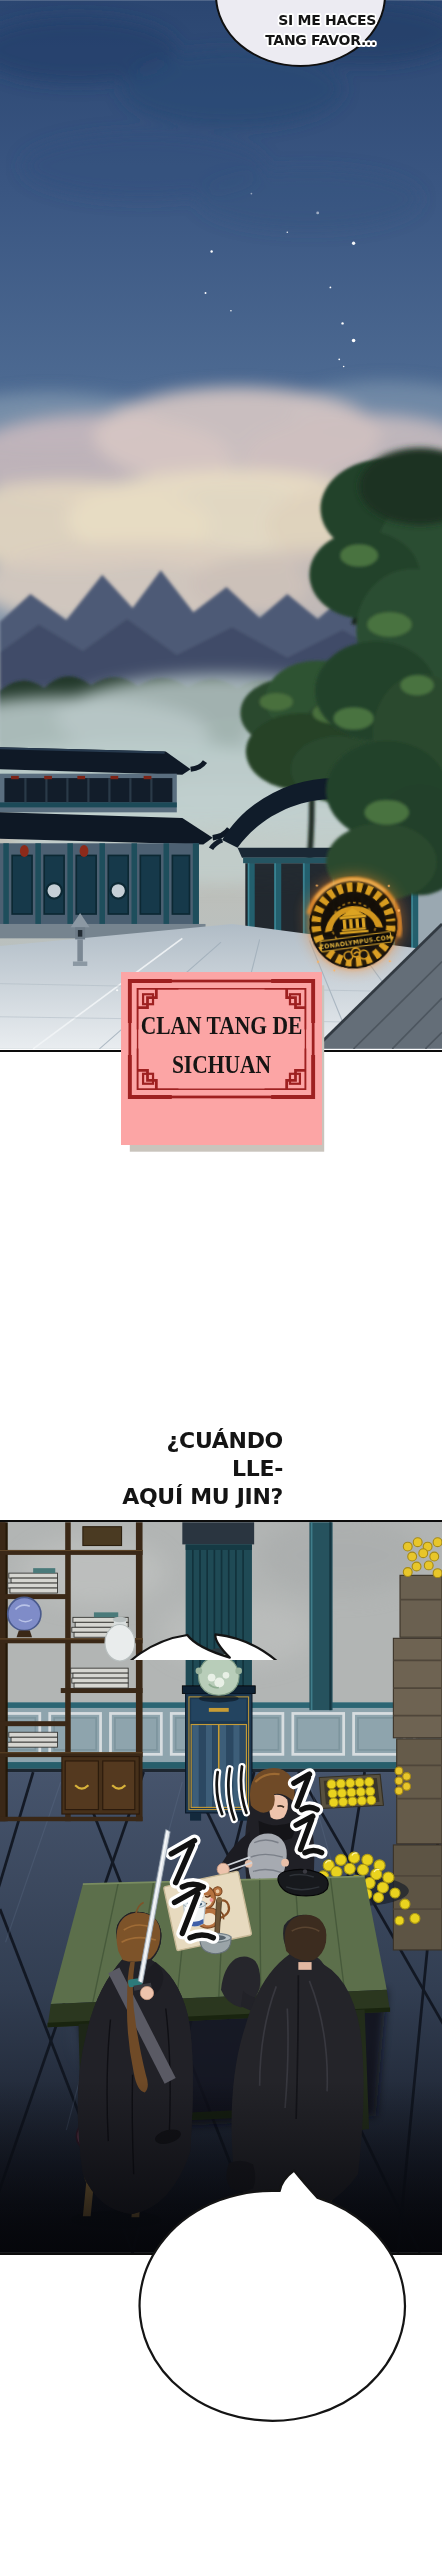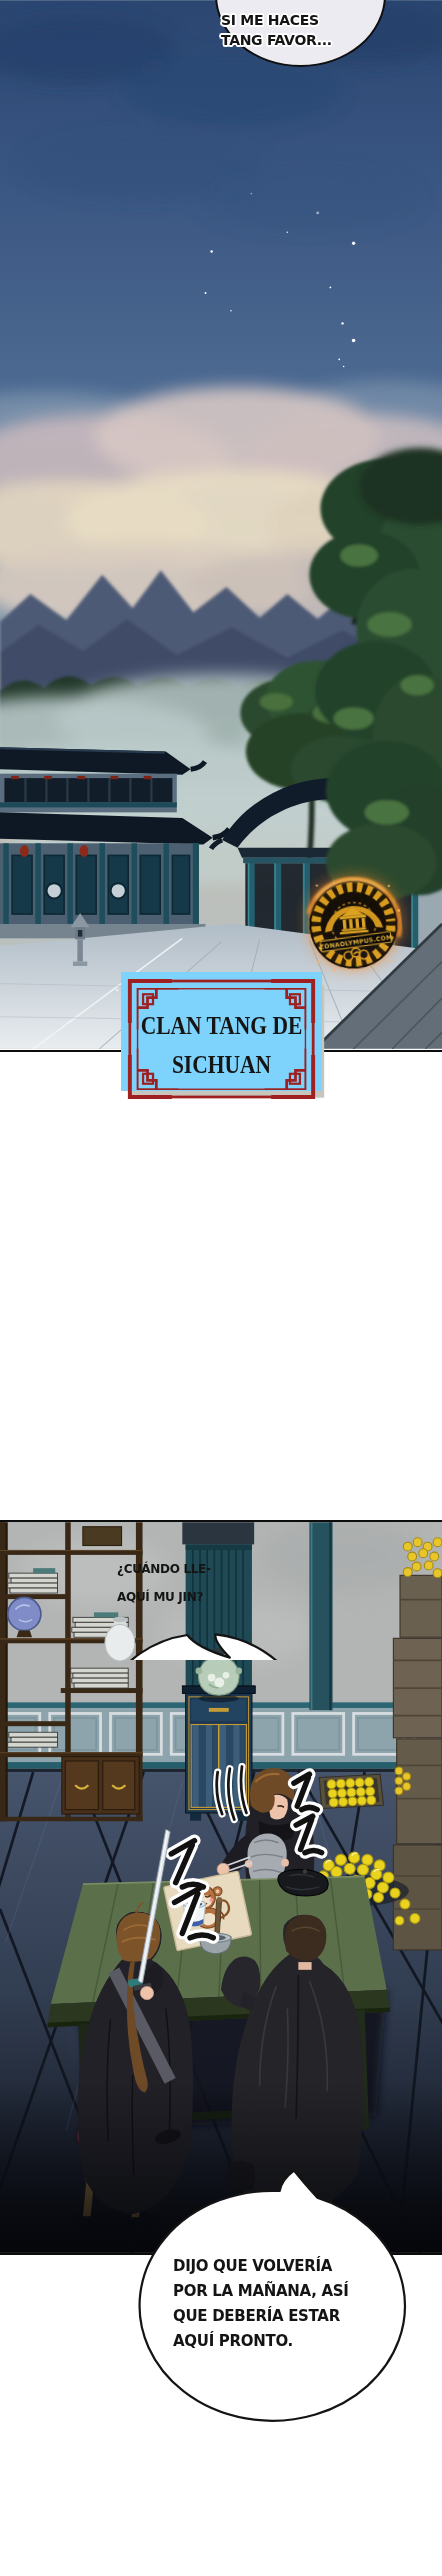--- a/index.html
+++ b/index.html
@@ -4,29 +4,29 @@
 <style>
   html,body{margin:0;padding:0;background:#ffffff}
   #page{position:relative;width:442px;height:2576px;margin:0 auto;background:#fff;overflow:hidden;font-family:"DejaVu Sans",sans-serif}
   .abs{position:absolute}
   
   #panel1{left:0;top:0;width:442px;height:1052px;border-bottom:2.8px solid #0c0c0c;box-sizing:border-box;z-index:1}
   #panel2{left:0;top:1520px;width:442px;height:735px;border-top:2.2px solid #0c0c0c;border-bottom:2.2px solid #0c0c0c;box-sizing:border-box;z-index:1;background:#b2b5b4}
   
   #bubble-top{left:215px;top:-77px;width:167px;height:140px;background:#ecebf2;border:2.2px solid #101010;border-radius:50%;z-index:20}
   .bubble-svg{z-index:20}
-  .btxt{position:absolute;text-align:left;font-weight:700;color:#141414;z-index:30;
+  .btxt{position:absolute;text-align:right;font-weight:700;color:#141414;z-index:30;
         font-family:"DejaVu Sans",sans-serif;letter-spacing:-0.3px}
   .b1{left:221px;top:10px;width:155px;font-size:14px;line-height:20px;
       -webkit-text-stroke:2.8px #fff;paint-order:stroke fill;
       text-shadow:-1.1px -1.1px 0 #fff,1.1px -1.1px 0 #fff,-1.1px 1.1px 0 #fff,1.1px 1.1px 0 #fff,0 -1.7px 0 #fff,0 1.7px 0 #fff,-1.7px 0 0 #fff,1.7px 0 0 #fff}
-  .b2{left:117px;top:1555px;width:166px;font-size:12px;line-height:28px}
+  .b2{left:117px;top:1427px;width:166px;font-size:22px;line-height:28px}
   .b3{left:173px;top:2254px;width:199px;font-size:15px;line-height:25px}
   
-  #label-card{left:121px;top:972px;width:201px;height:119px;background:#7dd3fc;
+  #label-card{left:121px;top:972px;width:201px;height:173px;background:#fca5a5;
               box-shadow:5.5px 10px 0 -3.3px #c9c4bc;z-index:25}
   #label-text{position:absolute;left:0;right:0;top:34px;text-align:center;
               font-family:"Liberation Serif",serif;font-weight:700;font-size:25px;
               line-height:39px;color:#161514}
   #label-text span{display:block;transform:scaleX(.86)}
   
   #seal{left:305px;top:876px;width:97px;height:97px;z-index:22;transform:rotate(-5deg);opacity:.97;
         filter:drop-shadow(0 0 7.7px rgba(255,140,40,.65))}
   
   .sfxw{stroke:#fff;stroke-width:22px;fill:none;stroke-linecap:round;stroke-linejoin:round}
@@ -879,21 +879,15 @@
     <path d="M 240,390 A 198,192 0 1 1 189,391 Q 206,414 266,432 Q 238,404 240,390 Z" fill="#ffffff" stroke="#141414" stroke-width="4" stroke-linejoin="round"></path>
   </svg>
   <div class="btxt b2">
     <div>¿CUÁNDO LLE-</div>
     <div>AQUÍ MU JIN?</div>
   </div>
 
   <svg class="abs bubble-svg" style="left:137px;top:2166px" width="272" height="260" viewBox="0 0 492 470" xmlns="http://www.w3.org/2000/svg">
     <path d="M 326,57 A 240,208 0 1 1 258,45 Q 262,24 284,8 Q 300,28 326,57 Z" fill="#ffffff" stroke="#141414" stroke-width="4" stroke-linejoin="round"></path>
   </svg>
-  <div class="btxt b3">
-    <div>DIJO QUE VOLVERÍA</div>
-    <div>POR LA MAÑANA, ASÍ</div>
-    <div>QUE DEBERÍA ESTAR</div>
-    <div>AQUÍ PRONTO.</div>
-  </div>
 
 </div>
 
 
 </body></html>

